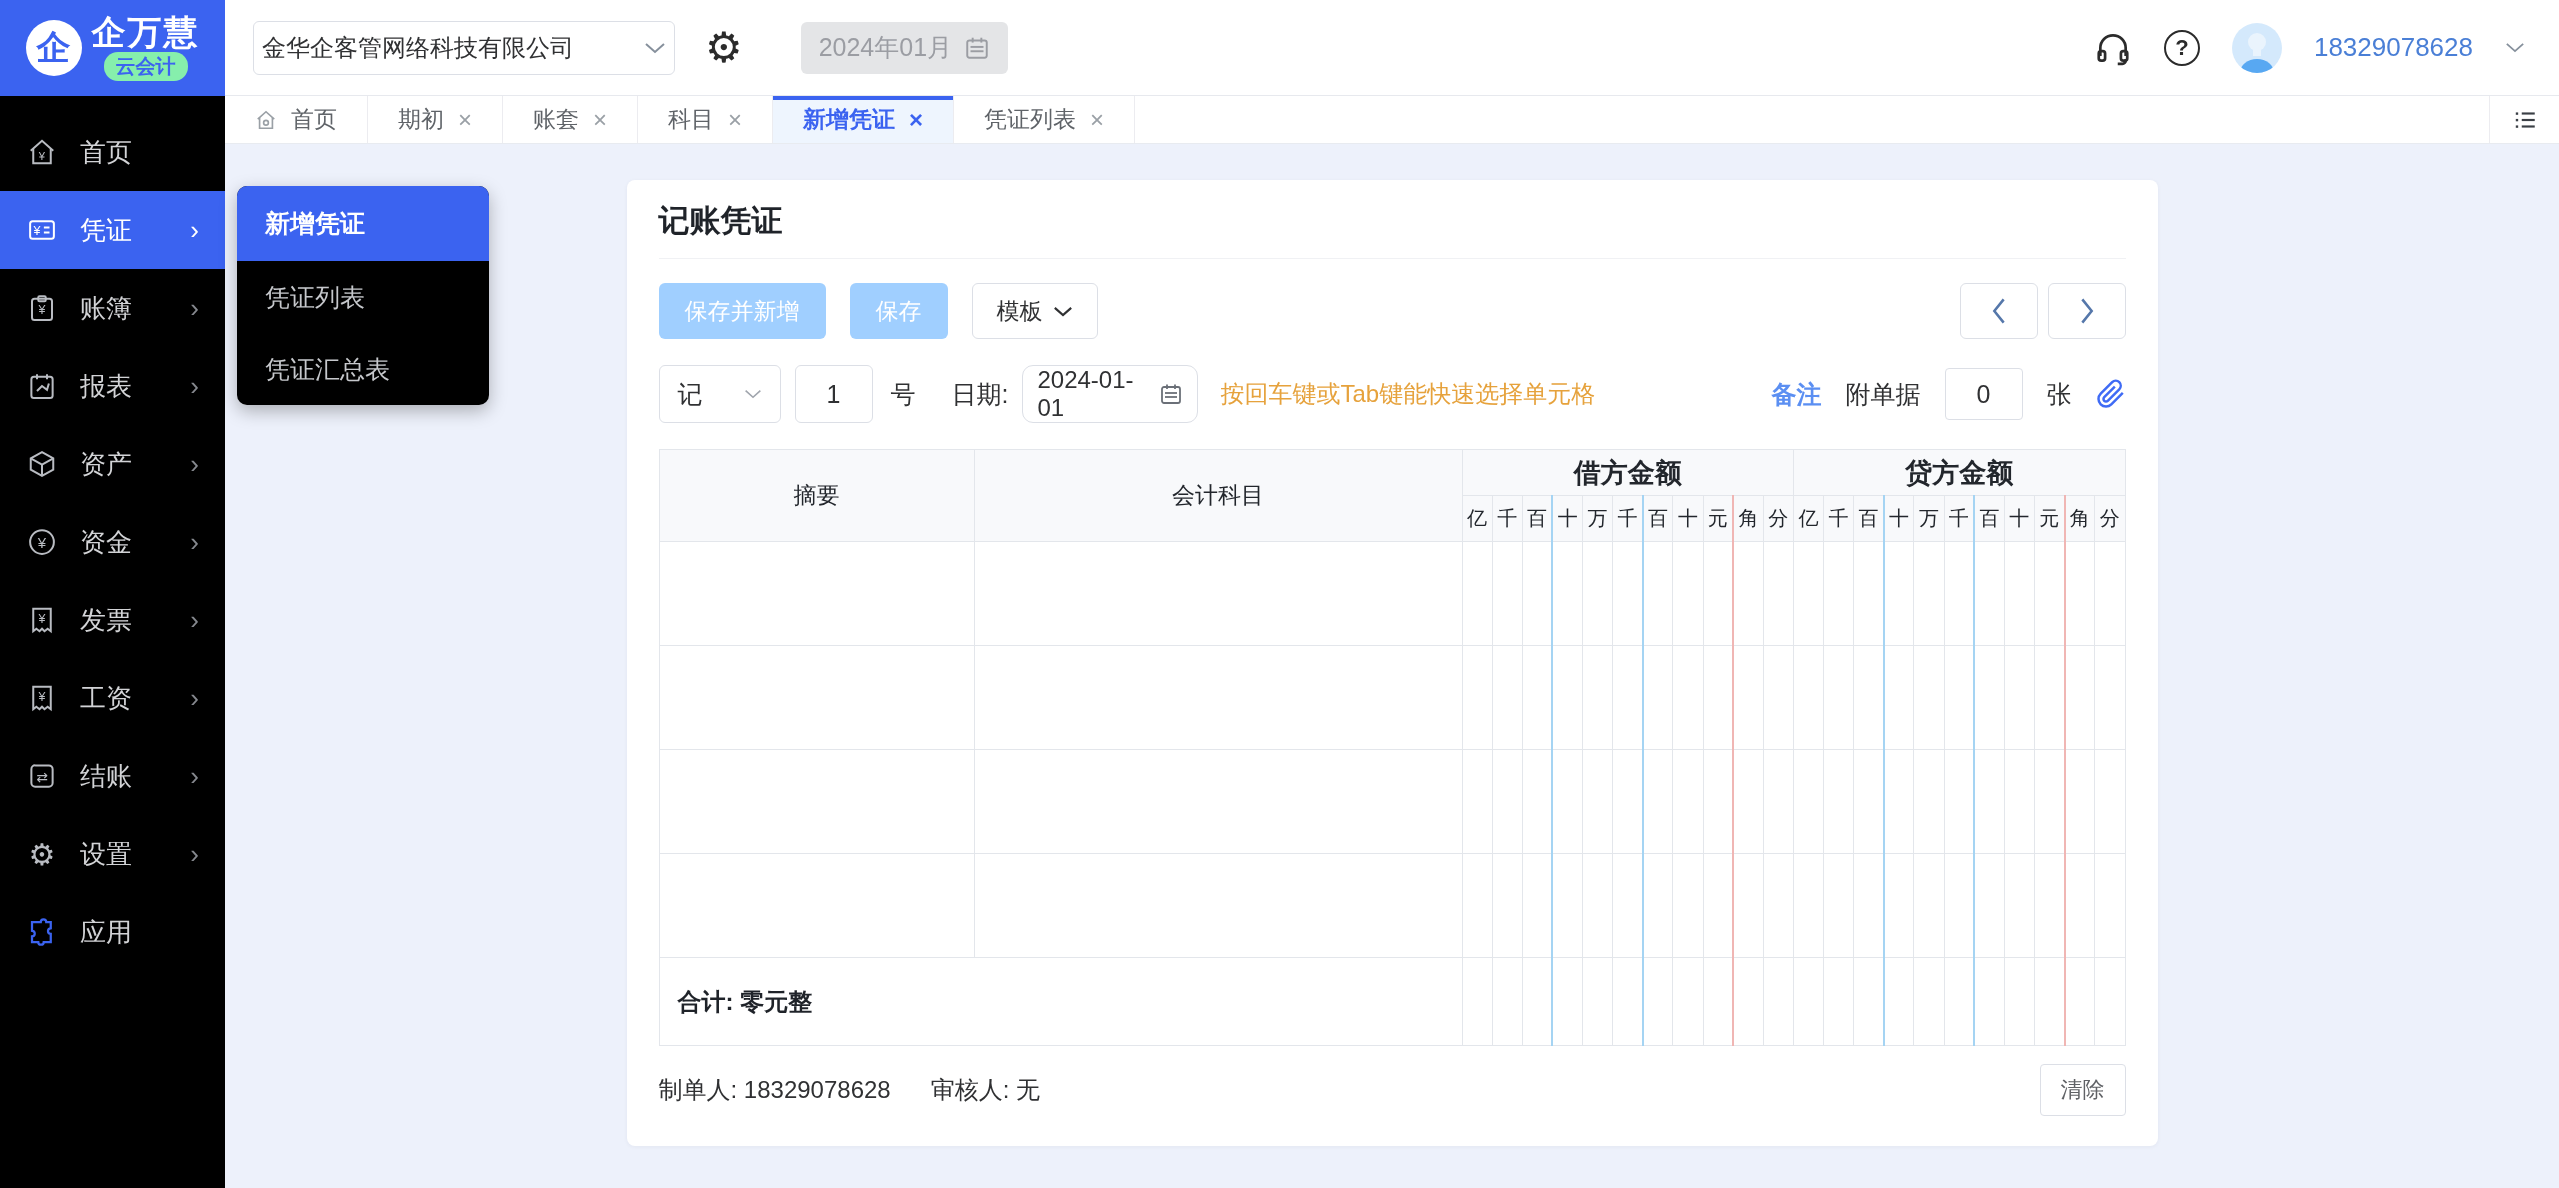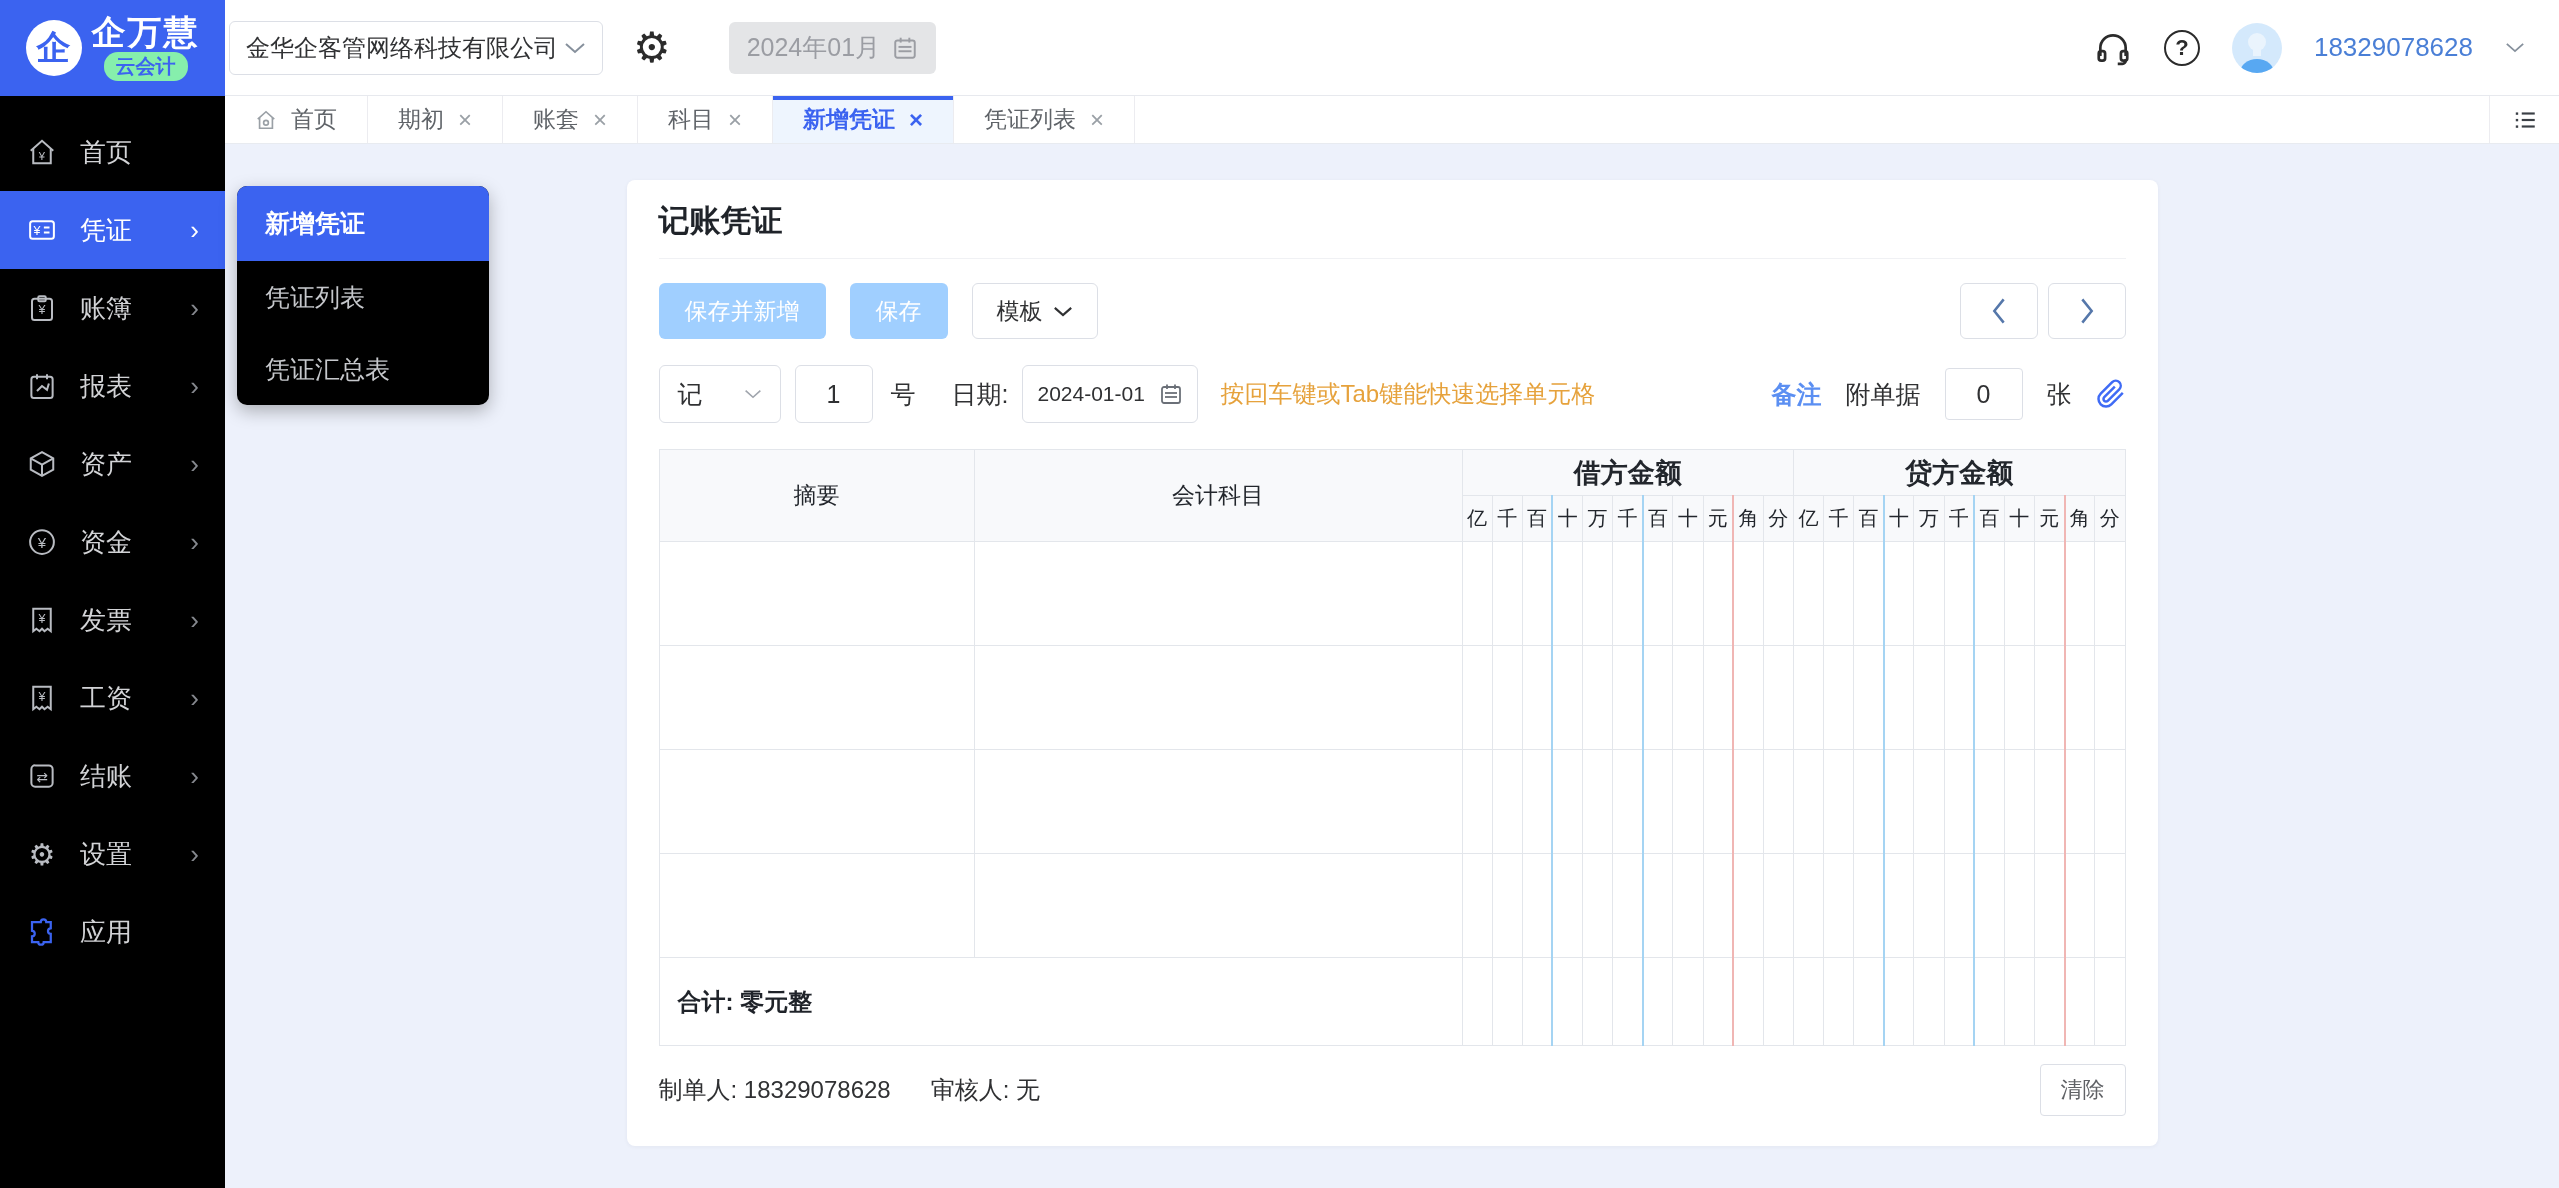--- a/index.html
+++ b/index.html
@@ -6,21 +6,21 @@
   html,body { width:2559px; height:1188px; overflow:hidden; font-family:"Liberation Sans","DejaVu Sans",sans-serif; background:#edf1fb; }
   body { position:relative; }
 
   
   .header { position:absolute; top:0; left:0; width:2559px; height:96px; background:#fff; border-bottom:1px solid #e7e9ee; display:flex; align-items:center; z-index:5; }
   .logo { width:225px; height:96px; background:#3b63f0; flex:none; display:flex; align-items:center; justify-content:center; gap:10px; }
   .logo-mark { width:56px; height:56px; background:#fff; border-radius:50%; display:flex; align-items:center; justify-content:center; color:#3b63f0; font-weight:bold; font-size:34px; }
   .logo-texts { display:flex; flex-direction:column; align-items:center; }
   .logo-name { color:#fff; font-size:34px; font-weight:bold; letter-spacing:2px; line-height:36px; }
   .logo-sub { background:#86efac; color:#3b63f0; font-size:20px; font-weight:bold; border-radius:14px; padding:1px 12px; margin-top:2px; }
-  .company-select { margin-left:4px; width:374px; height:54px; border:1px solid #dcdfe6; border-radius:6px; display:flex; align-items:center; padding:0 16px; font-size:24px; color:#303133; background:#fff; cursor:pointer; }
+  .company-select { margin-left:28px; width:422px; height:54px; border:1px solid #dcdfe6; border-radius:6px; display:flex; align-items:center; padding:0 8px; font-size:24px; color:#303133; background:#fff; cursor:pointer; }
   .company-select .chev { margin-left:auto; color:#86909c; }
   .hdr-gear { margin-left:30px; font-size:42px; color:#2b2b2b; line-height:1; cursor:pointer; }
   .period-pill { margin-left:58px; height:52px; background:#e4e5e7; border-radius:6px; display:flex; align-items:center; gap:12px; padding:0 18px; font-size:25px; color:#9b9 da3; color:#9b9da3; cursor:pointer; }
   .hdr-right { margin-left:auto; display:flex; align-items:center; gap:32px; padding-right:34px; }
   .hdr-icon { color:#2b2b2b; display:flex; cursor:pointer; }
   .help-circle { width:36px; height:36px; border:2.5px solid #2b2b2b; border-radius:50%; display:flex; align-items:center; justify-content:center; font-size:22px; font-weight:bold; color:#2b2b2b; cursor:pointer; }
   .avatar { width:50px; height:50px; border-radius:50%; background:#d4e9fc; overflow:hidden; display:flex; align-items:flex-end; justify-content:center; cursor:pointer; }
   .phone { font-size:26px; color:#4a7fd6; cursor:pointer; }
   .hdr-caret { color:#86909c; display:flex; cursor:pointer; }
 
@@ -62,21 +62,21 @@
   .nav-btns { margin-left:auto; display:flex; gap:10px; }
   .nav-btn { width:78px; height:56px; background:#fff; border:1px solid #dcdfe6; border-radius:6px; display:flex; align-items:center; justify-content:center; color:#5577aa; cursor:pointer; }
 
   .vrow { margin-top:26px; display:flex; align-items:center; }
   .word-select { width:122px; height:58px; border:1px solid #dcdfe6; border-radius:6px; display:flex; align-items:center; padding:0 18px; font-size:25px; color:#303133; cursor:pointer; }
   .word-select .chev { margin-left:auto; color:#a0a5ad; }
   .num-input { width:78px; height:58px; border:1px solid #dcdfe6; border-radius:6px; margin-left:14px; text-align:center; font-size:25px; color:#303133; }
   .lbl { font-size:25px; color:#303133; }
   .vrow .hao { margin-left:18px; }
   .vrow .datelbl { margin-left:36px; }
-  .date-input { width:176px; height:58px; border:1px solid #dcdfe6; border-radius:6px; margin-left:14px; display:flex; align-items:center; padding:0 14px; font-size:21px; color:#303133; gap:10px; cursor:pointer; }
+  .date-input { width:176px; height:58px; border:1px solid #dcdfe6; border-radius:11px; margin-left:14px; display:flex; align-items:center; padding:0 14px; font-size:24px; color:#303133; gap:10px; cursor:pointer; }
   .date-input .cal { margin-left:auto; color:#6b7078; display:flex; }
   .hint { margin-left:22px; font-size:24px; color:#e6a23c; }
   .vrow-right { margin-left:auto; display:flex; align-items:center; gap:24px; }
   .remark-link { color:#5b8ff2; font-size:25px; font-weight:bold; cursor:pointer; }
   .attach-input { width:78px; height:52px; border:1px solid #dcdfe6; border-radius:4px; text-align:center; font-size:25px; color:#303133; }
   .clip { color:#3f6bf5; display:flex; cursor:pointer; }
 
   
   .vtable { margin-top:26px; border-collapse:collapse; table-layout:fixed; width:1467px; }
   .vtable th, .vtable td { border:1px solid #e3e6eb; }

